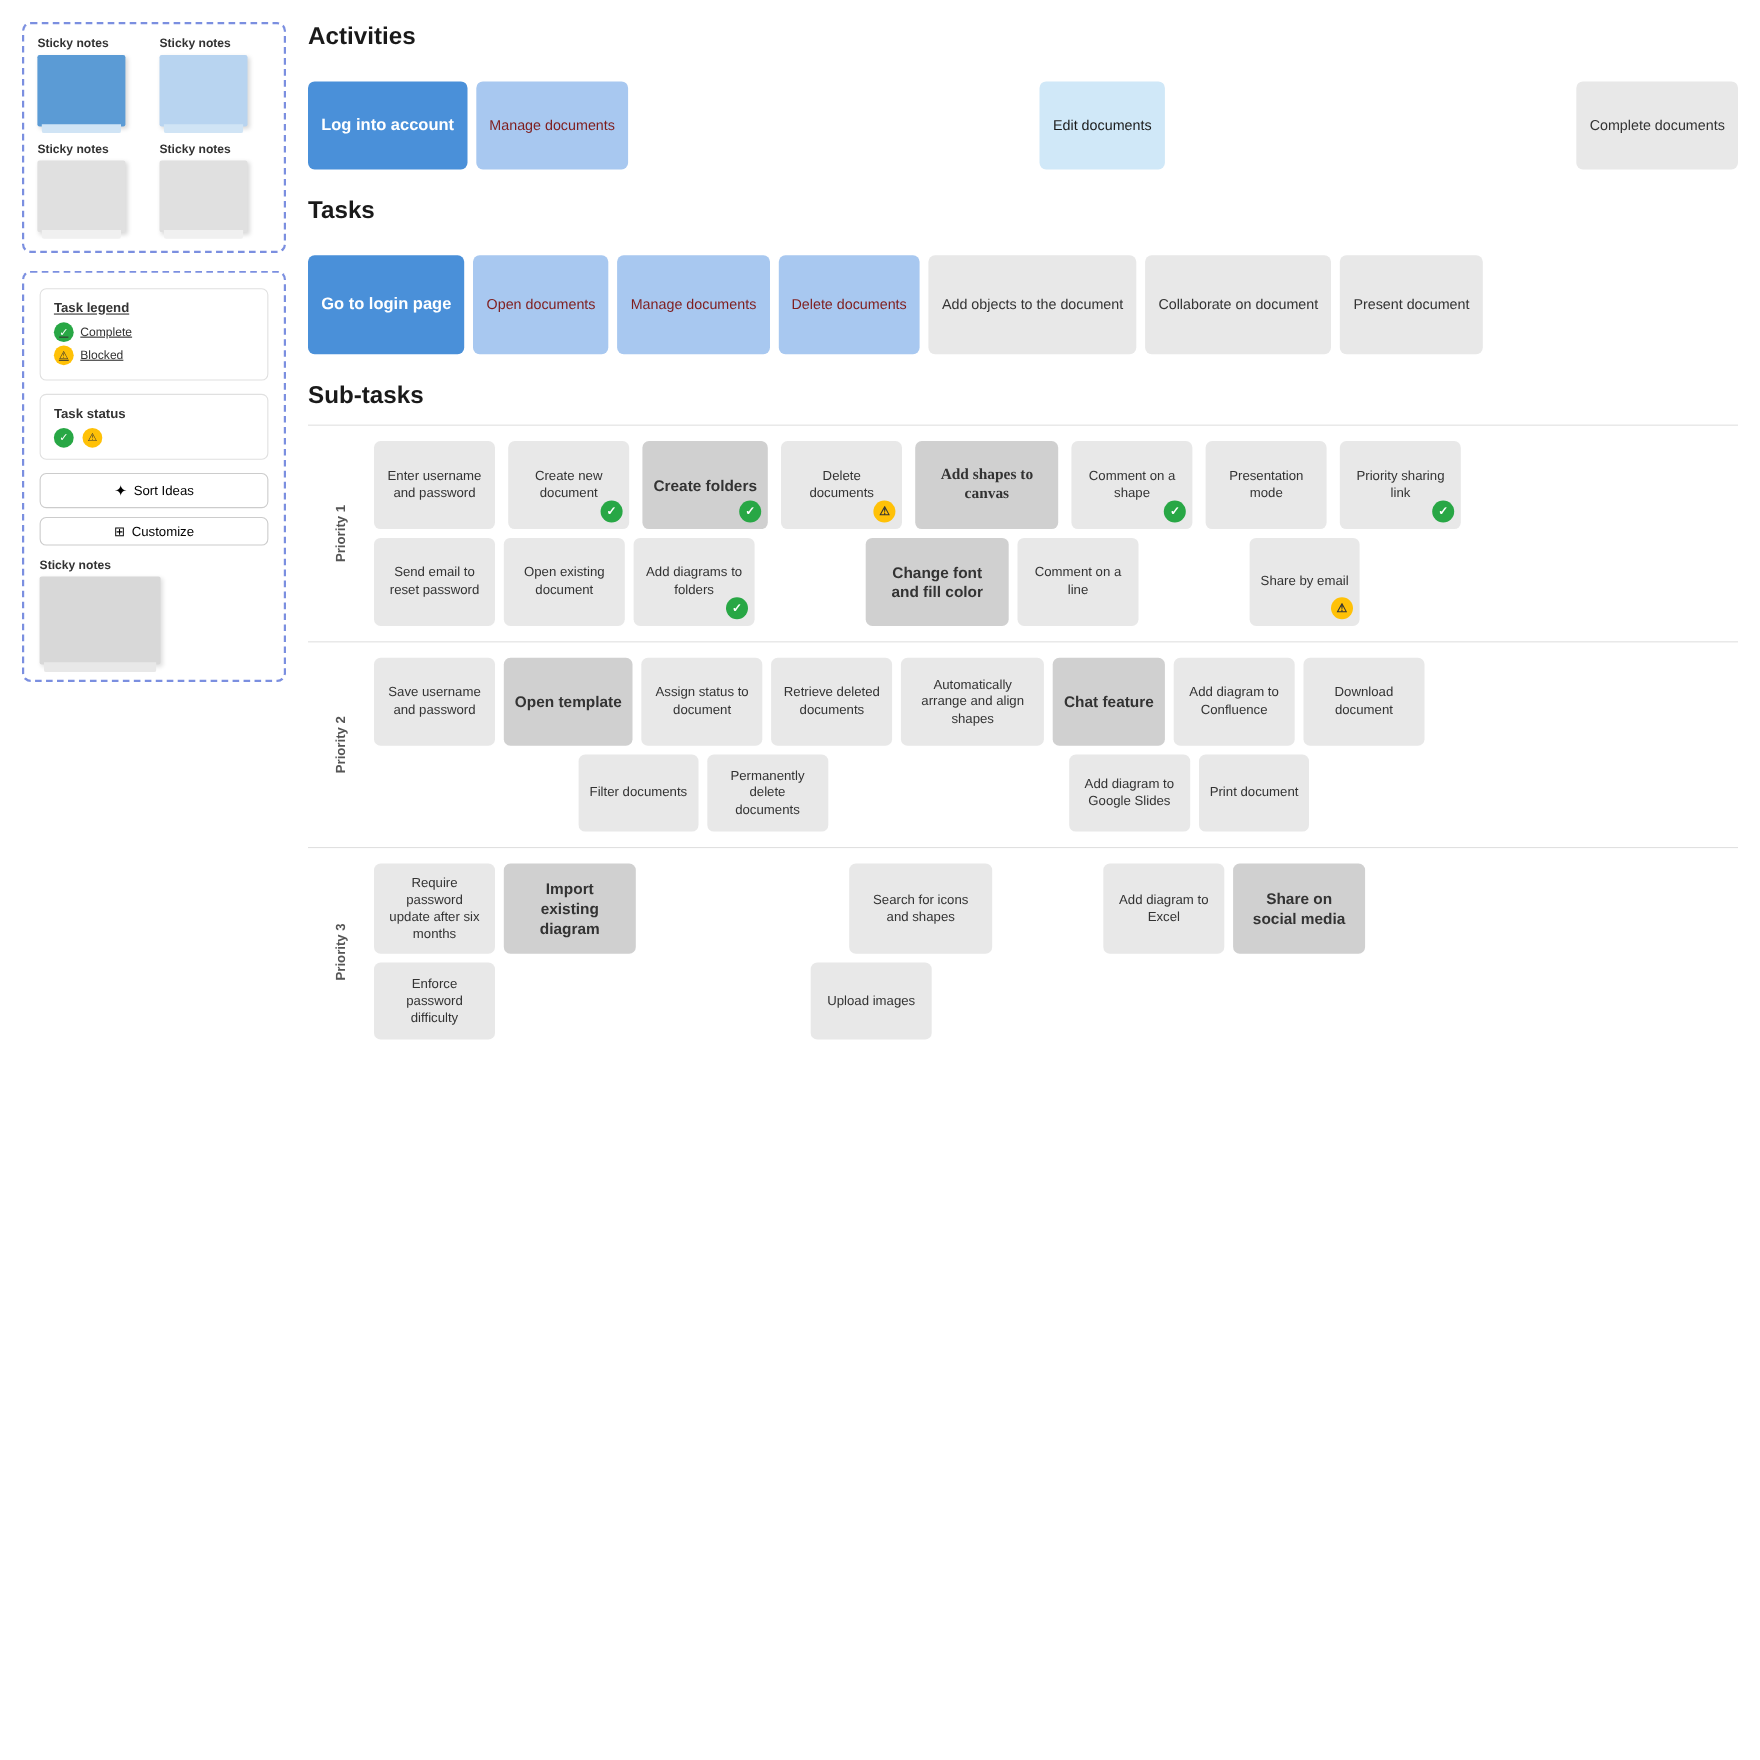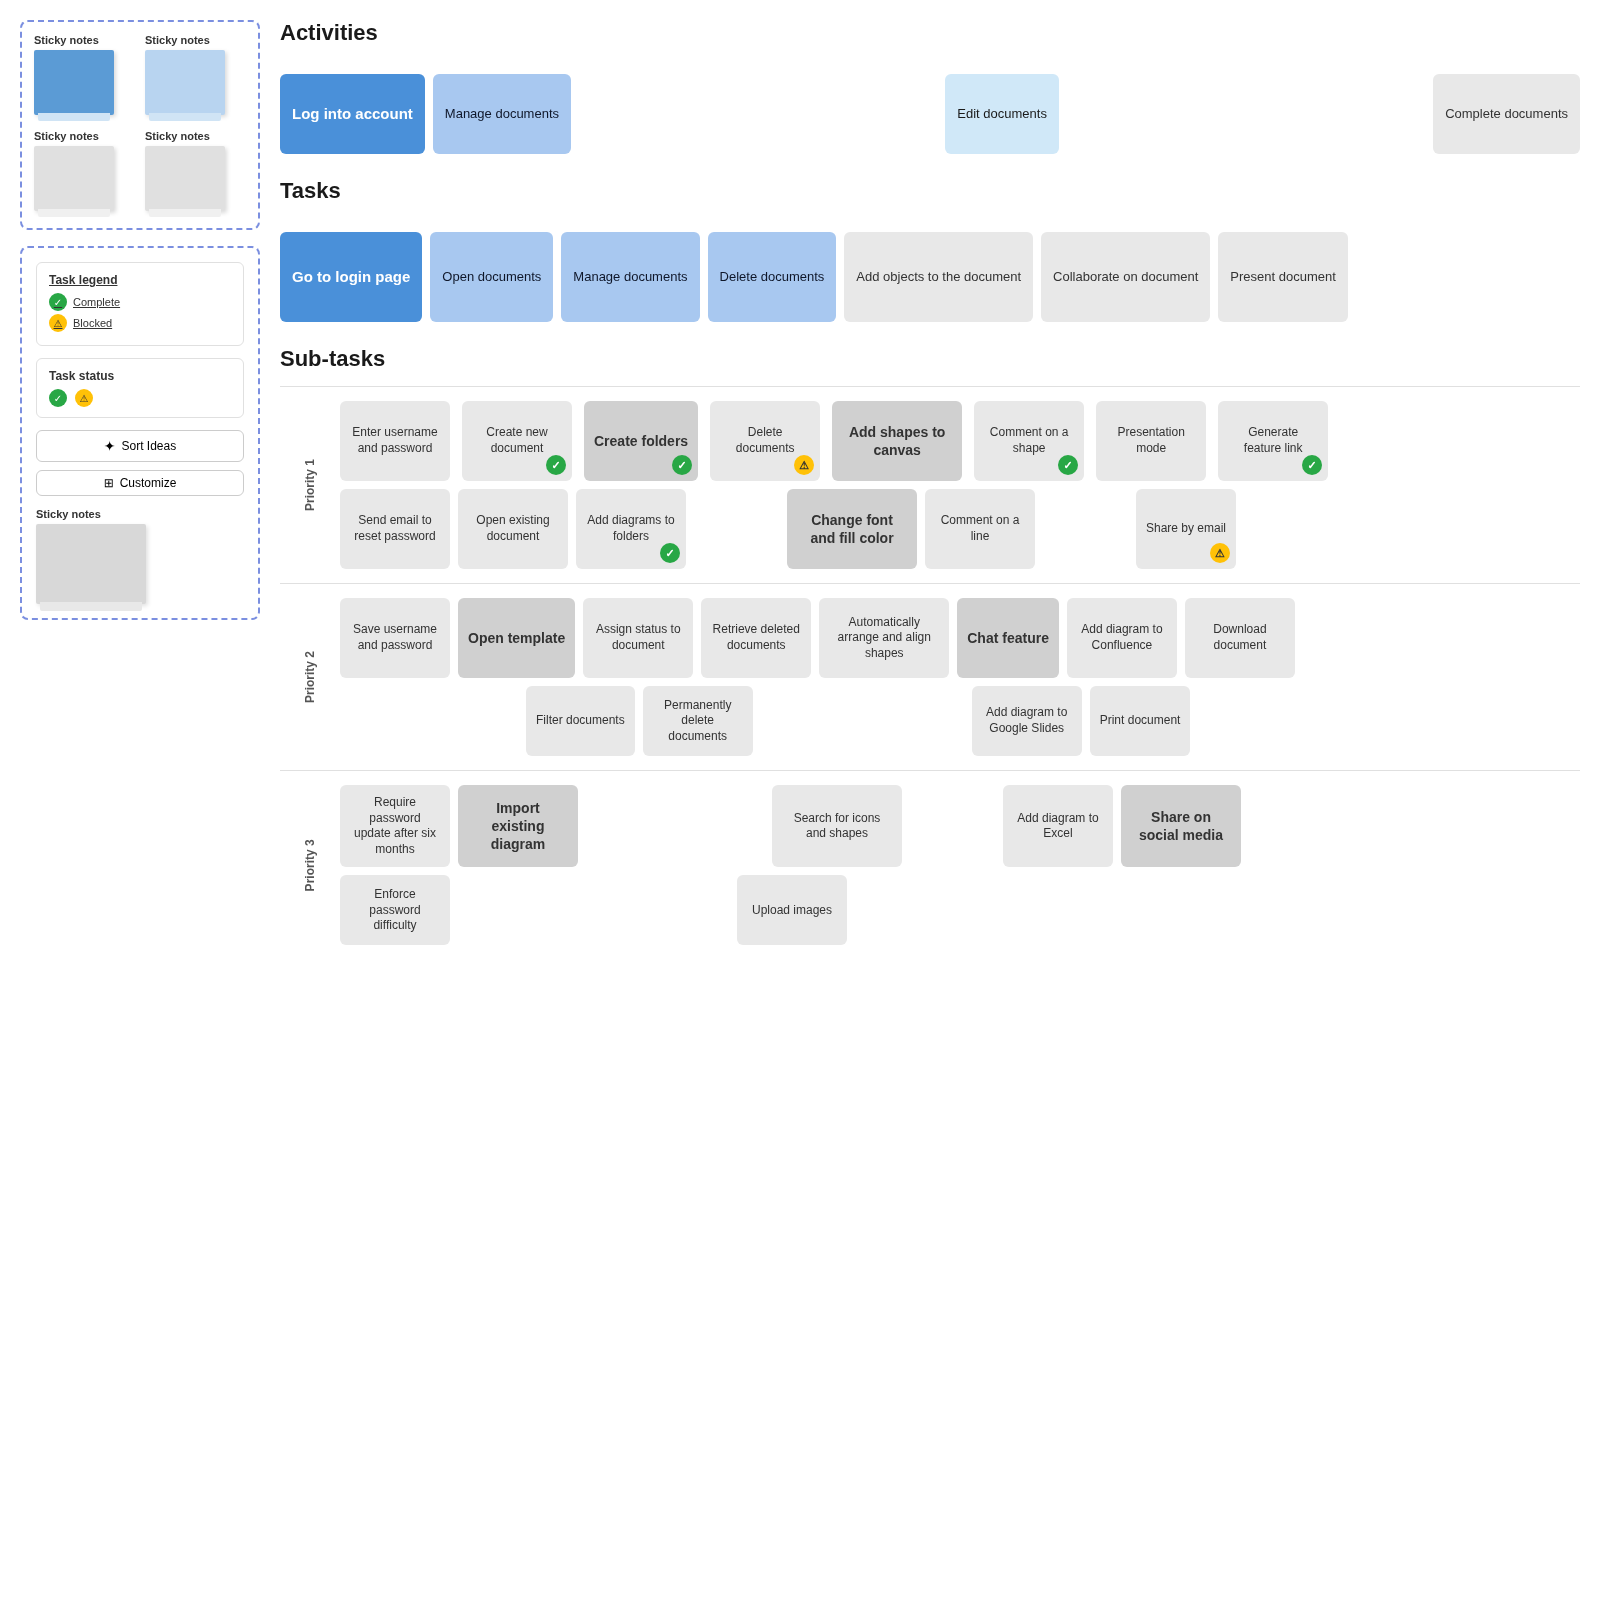--- a/index.html
+++ b/index.html
@@ -245,21 +245,21 @@
     .card-blue-dark {
       background: #4a90d9;
       color: #fff;
       font-weight: 700;
       font-size: 15px;
       min-width: 100px;
       min-height: 80px;
     }
     .card-blue-mid {
       background: #a8c8f0;
-      color: #0f172a;
+      color: #7f1d1d;
       min-height: 70px;
     }
     .card-blue-light {
       background: #d0e8f8;
       color: #1a1a1a;
       min-height: 70px;
     }
     .card-gray {
       background: #e8e8e8;
       color: #333;
@@ -481,32 +481,32 @@
               <span class="badge badge-check">✓</span>
             </div>
             <div class="sub-card sub-card-bold">
               <span>Create folders</span>
               <span class="badge badge-check">✓</span>
             </div>
             <div class="sub-card">
               <span>Delete documents</span>
               <span class="badge badge-warn">⚠</span>
             </div>
-            <div class="sub-card sub-card-bold" style="min-width:110px;max-width:130px;">
+            <div class="sub-card sub-card-bold" style="min-width:110px;max-width:130px;font-family:Liberation Serif, serif;">
               <span>Add shapes to canvas</span>
             </div>
             <div class="sub-card">
               <span>Comment on a shape</span>
               <span class="badge badge-check">✓</span>
             </div>
             <div class="sub-card">
               <span>Presentation mode</span>
             </div>
             <div class="sub-card">
-              <span>Generate feature link</span>
+              <span>Priority sharing link</span>
               <span class="badge badge-check">✓</span>
             </div>
           </div>
 
           <div style="display:flex;gap:8px;align-items:stretch;">
             <div class="sub-card">
               <span>Send email to reset password</span>
             </div>
             <div class="sub-card">
               <span>Open existing document</span>

